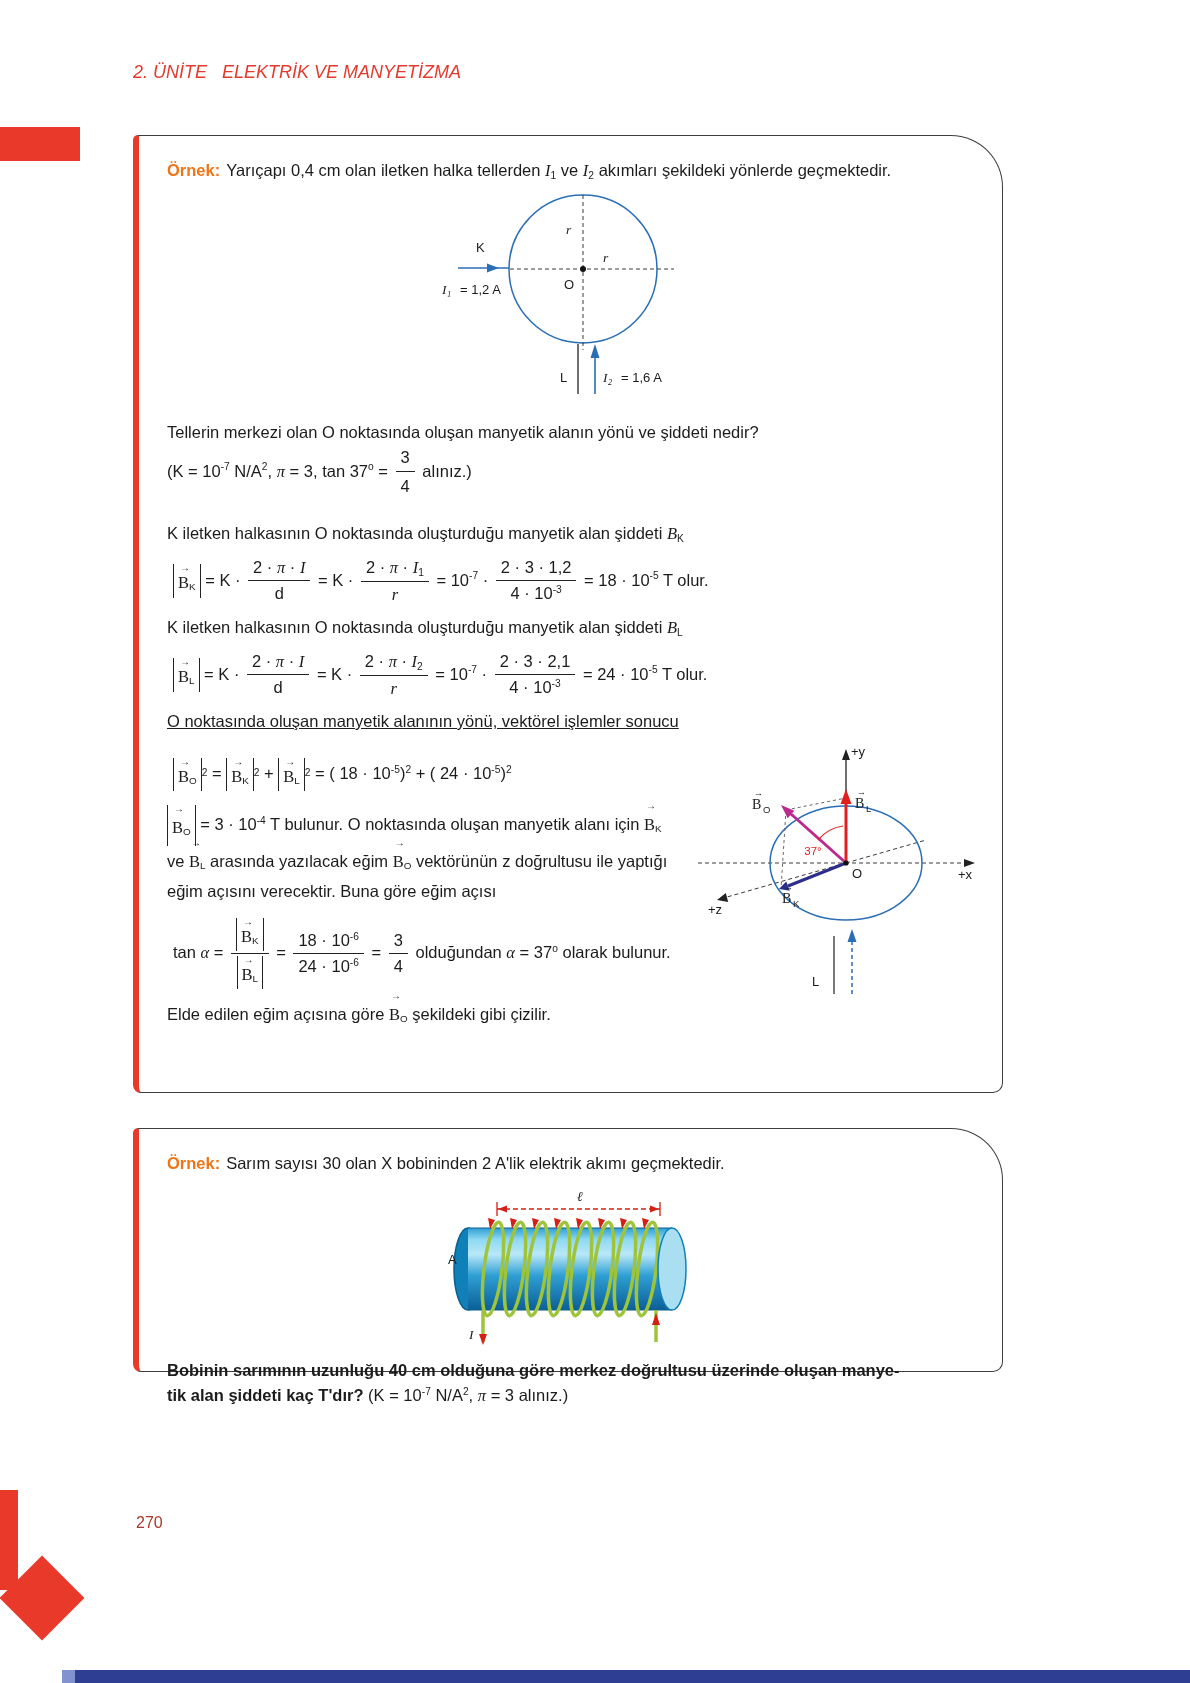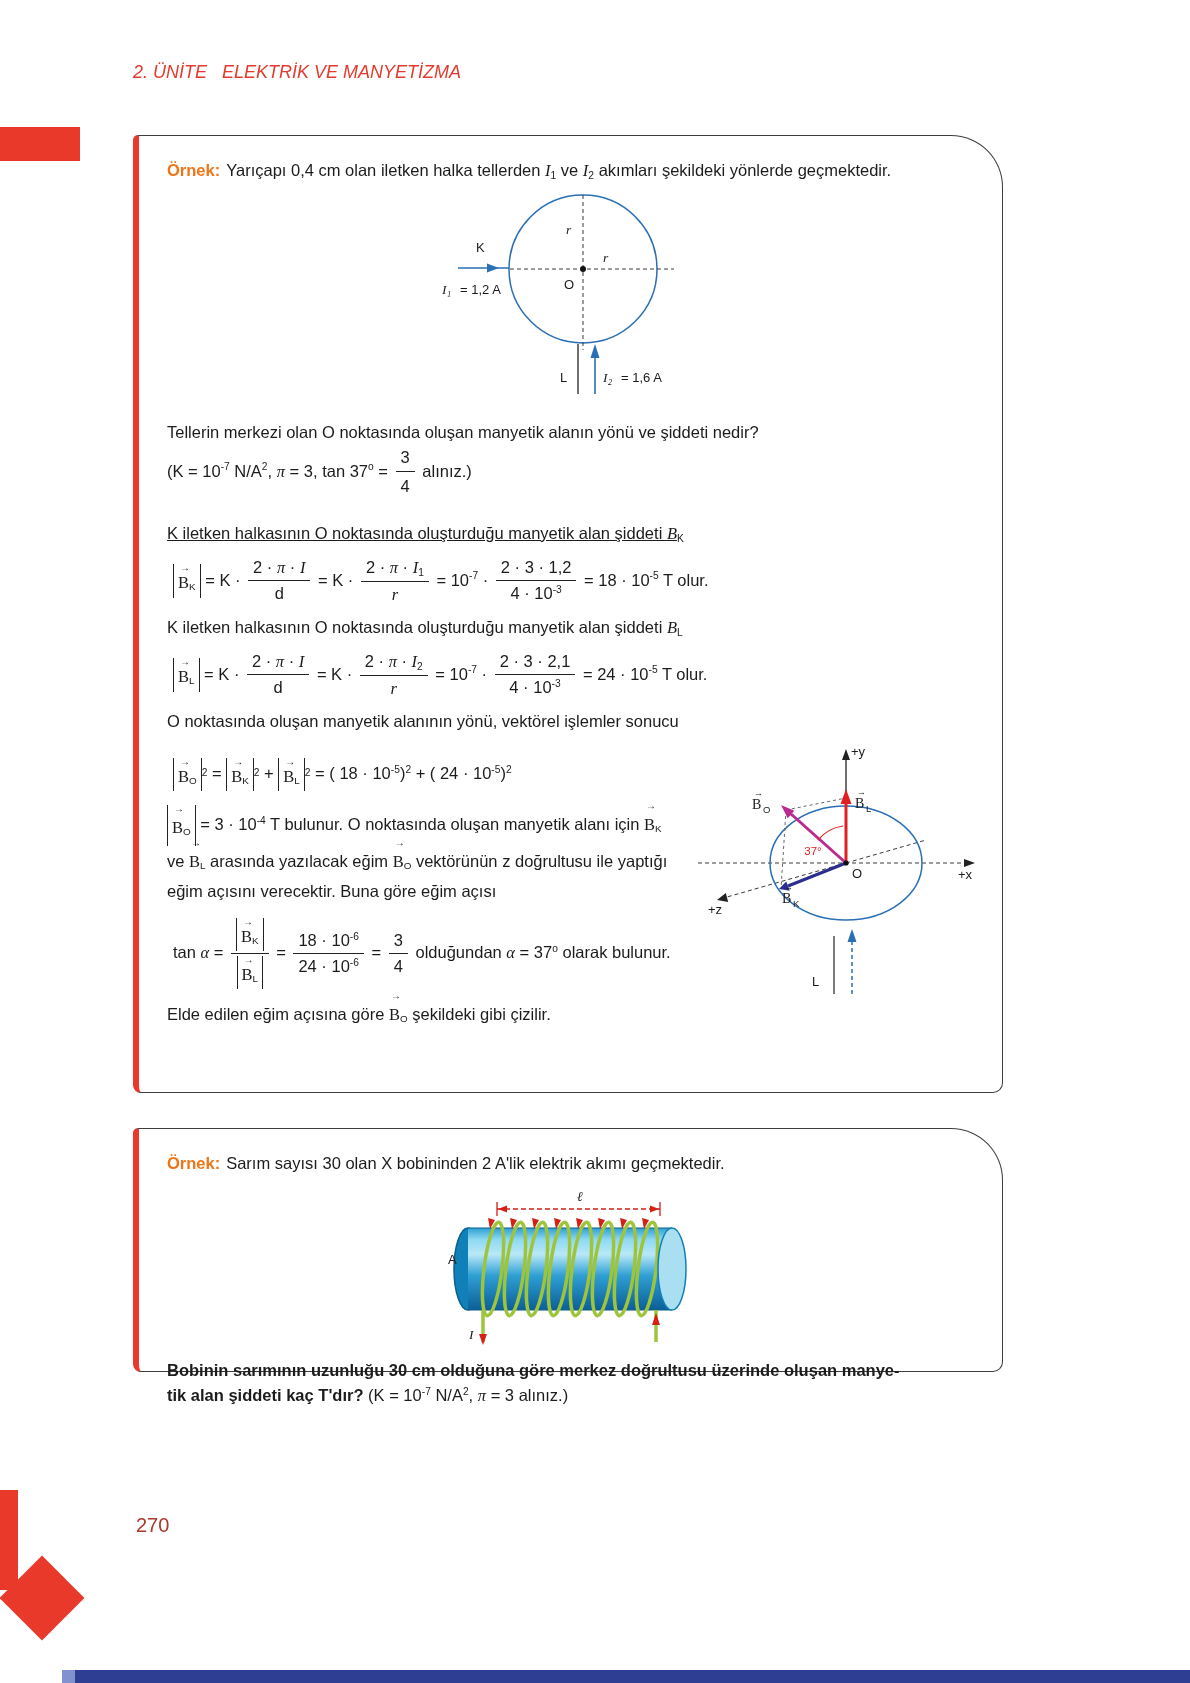--- a/index.html
+++ b/index.html
@@ -35,21 +35,21 @@
   .vec{display:inline-block;position:relative;padding-top:1px;}
   .vec .vec-arrow{position:absolute;top:-8px;left:2px;font-size:10px;line-height:1;}
   .vec .vec-base{font-family:"Liberation Serif","DejaVu Serif",serif;}
   .vec sub{font-size:0.6em;}
   .fig-rings{margin:8px 0 2px 273px;width:300px;height:212px;}
   .solution-row{display:flex;margin-top:12px;}
   .sol-left{width:515px;flex:none;}
   .sol-right{flex:1;position:relative;}
   .sol-right svg{display:block;margin:-8px 0 0 12px;}
   .fig-coil{margin:8px 0 0 268px;width:270px;height:162px;}
-  .page-number{position:absolute;left:136px;top:1514px;font-size:20px;color:#a8392b;}
+  .page-number{position:absolute;left:136px;top:1514px;font-size:16px;color:#a8392b;}
   .foot-red-bar{position:absolute;left:0;top:1490px;width:18px;height:100px;background:#e8392b;}
   .foot-red-diamond{position:absolute;left:12px;top:1568px;width:60px;height:60px;
         background:#e8392b;transform:rotate(45deg);}
   .foot-blue-bar{position:absolute;left:62px;top:1670px;width:1128px;height:13px;
         background:linear-gradient(90deg,#8292cf 0 13px,#2e3f93 13px);}
   svg text{fill:#1c1c1c;}
   .svg-sans{font-family:"Liberation Sans","DejaVu Sans",sans-serif;font-size:13px;}
   .svg-sym{font-family:"Liberation Serif","DejaVu Serif",serif;font-size:14px;}
   .svg-sym-it{font-family:"Liberation Serif","DejaVu Serif",serif;font-style:italic;font-size:13.5px;}
   .svg-subs{font-family:"Liberation Sans","DejaVu Sans",sans-serif;font-size:9.5px;}
@@ -95,21 +95,21 @@
 
     <div class="q-block">
       <p class="para q-bold">Tellerin merkezi olan O noktasında oluşan manyetik alanın yönü ve şiddeti nedir?</p>
       <p class="para">(K = 10<sup>-7</sup> N/A<sup>2</sup>, <span class="mi">π</span> = 3,  tan 37<sup>o</sup> = <span class="frac">
             <span class="num">3</span>
             <span class="den">4</span>
           </span> alınız.)</p>
     </div>
 
 
-    <p class="para intro-line" style="margin-top:22px;text-decoration:underline;">K iletken halkasının O noktasında oluşturduğu manyetik alan şiddeti <span class="mi">B</span><sub>K</sub></p>
+    <p class="para intro-line" style="margin-top:22px;">K iletken halkasının O noktasında oluşturduğu manyetik alan şiddeti <span class="mi">B</span><sub>K</sub></p>
     <div class="formula"><span class="absw"><span class="abs">
             <span class="vec"><span class="vec-arrow">→</span><span class="vec-base">B</span><sub>K</sub></span>
           </span></span> = K · <span class="frac">
           <span class="num">2 · <span class="mi">π</span> · <span class="mi">I</span></span>
           <span class="den">d</span>
         </span> = K · <span class="frac">
           <span class="num">2 · <span class="mi">π</span> · <span class="mi">I</span><sub>1</sub></span>
           <span class="den"><span class="mi">r</span></span>
         </span> = 10<sup>-7</sup> · <span class="frac">
           <span class="num">2 · 3 · 1,2</span>
@@ -123,21 +123,21 @@
           <span class="num">2 · <span class="mi">π</span> · <span class="mi">I</span></span>
           <span class="den">d</span>
         </span> = K · <span class="frac">
           <span class="num">2 · <span class="mi">π</span> · <span class="mi">I</span><sub>2</sub></span>
           <span class="den"><span class="mi">r</span></span>
         </span> = 10<sup>-7</sup> · <span class="frac">
           <span class="num">2 · 3 · 2,1</span>
           <span class="den">4 · 10<sup>-3</sup></span>
         </span> = 24 · 10<sup>-5</sup> T olur.</div>
 
-    <p class="para" style="margin-top:2px;">O noktasında oluşan manyetik alanının yönü, vektörel işlemler sonucu</p>
+    <p class="para" style="margin-top:2px;text-decoration:underline;">O noktasında oluşan manyetik alanının yönü, vektörel işlemler sonucu</p>
 
     <div class="solution-row">
       <div class="sol-left">
         <div class="formula" style="margin-top:12px;"><span class="absw"><span class="abs">
                 <span class="vec"><span class="vec-arrow">→</span><span class="vec-base">B</span><sub>O</sub></span>
               </span><sup>2</sup></span> = <span class="absw"><span class="abs">
                 <span class="vec"><span class="vec-arrow">→</span><span class="vec-base">B</span><sub>K</sub></span>
               </span><sup>2</sup></span> + <span class="absw"><span class="abs">
                 <span class="vec"><span class="vec-arrow">→</span><span class="vec-base">B</span><sub>L</sub></span>
               </span><sup>2</sup></span> = ( 18 · 10<sup>-5</sup>)<sup>2</sup> + ( 24 · 10<sup>-5</sup>)<sup>2</sup></div>
@@ -258,21 +258,21 @@
         <ellipse cx="237" cy="85" rx="14" ry="41" fill="#aadff2" stroke="#1080b8" stroke-width="1.5"></ellipse>
         <line x1="48" y1="126" x2="48" y2="158" stroke="#9dc43b" stroke-width="3.5"></line>
         <polygon points="44,150 52,150 48,161" fill="#d42015"></polygon>
         <text x="34" y="155" class="svg-sym-it">I</text>
         <line x1="221" y1="126" x2="221" y2="158" stroke="#9dc43b" stroke-width="3.5"></line>
         <polygon points="217,141 225,141 221,129" fill="#d42015"></polygon>
         <text x="13" y="80" class="svg-sans">A</text>
       </svg>
     </div>
 
-    <p class="para" style="margin-top:12px;"><strong>Bobinin sarımının uzunluğu 30 cm olduğuna göre merkez doğrultusu üzerinde oluşan manye-</strong><br><strong>tik alan şiddeti kaç T'dır? </strong>(K = 10<sup>-7</sup> N/A<sup>2</sup>, <span class="mi">π</span> = 3 alınız.)</p>
+    <p class="para" style="margin-top:12px;"><strong>Bobinin sarımının uzunluğu 40 cm olduğuna göre merkez doğrultusu üzerinde oluşan manye-</strong><br><strong>tik alan şiddeti kaç T'dır? </strong>(K = 10<sup>-7</sup> N/A<sup>2</sup>, <span class="mi">π</span> = 3 alınız.)</p>
 
   </section>
 
   <div class="page-number">270</div>
   <div class="foot-red-bar"></div>
   <div class="foot-red-diamond"></div>
   <div class="foot-blue-bar"></div>
 
 </div>
 

